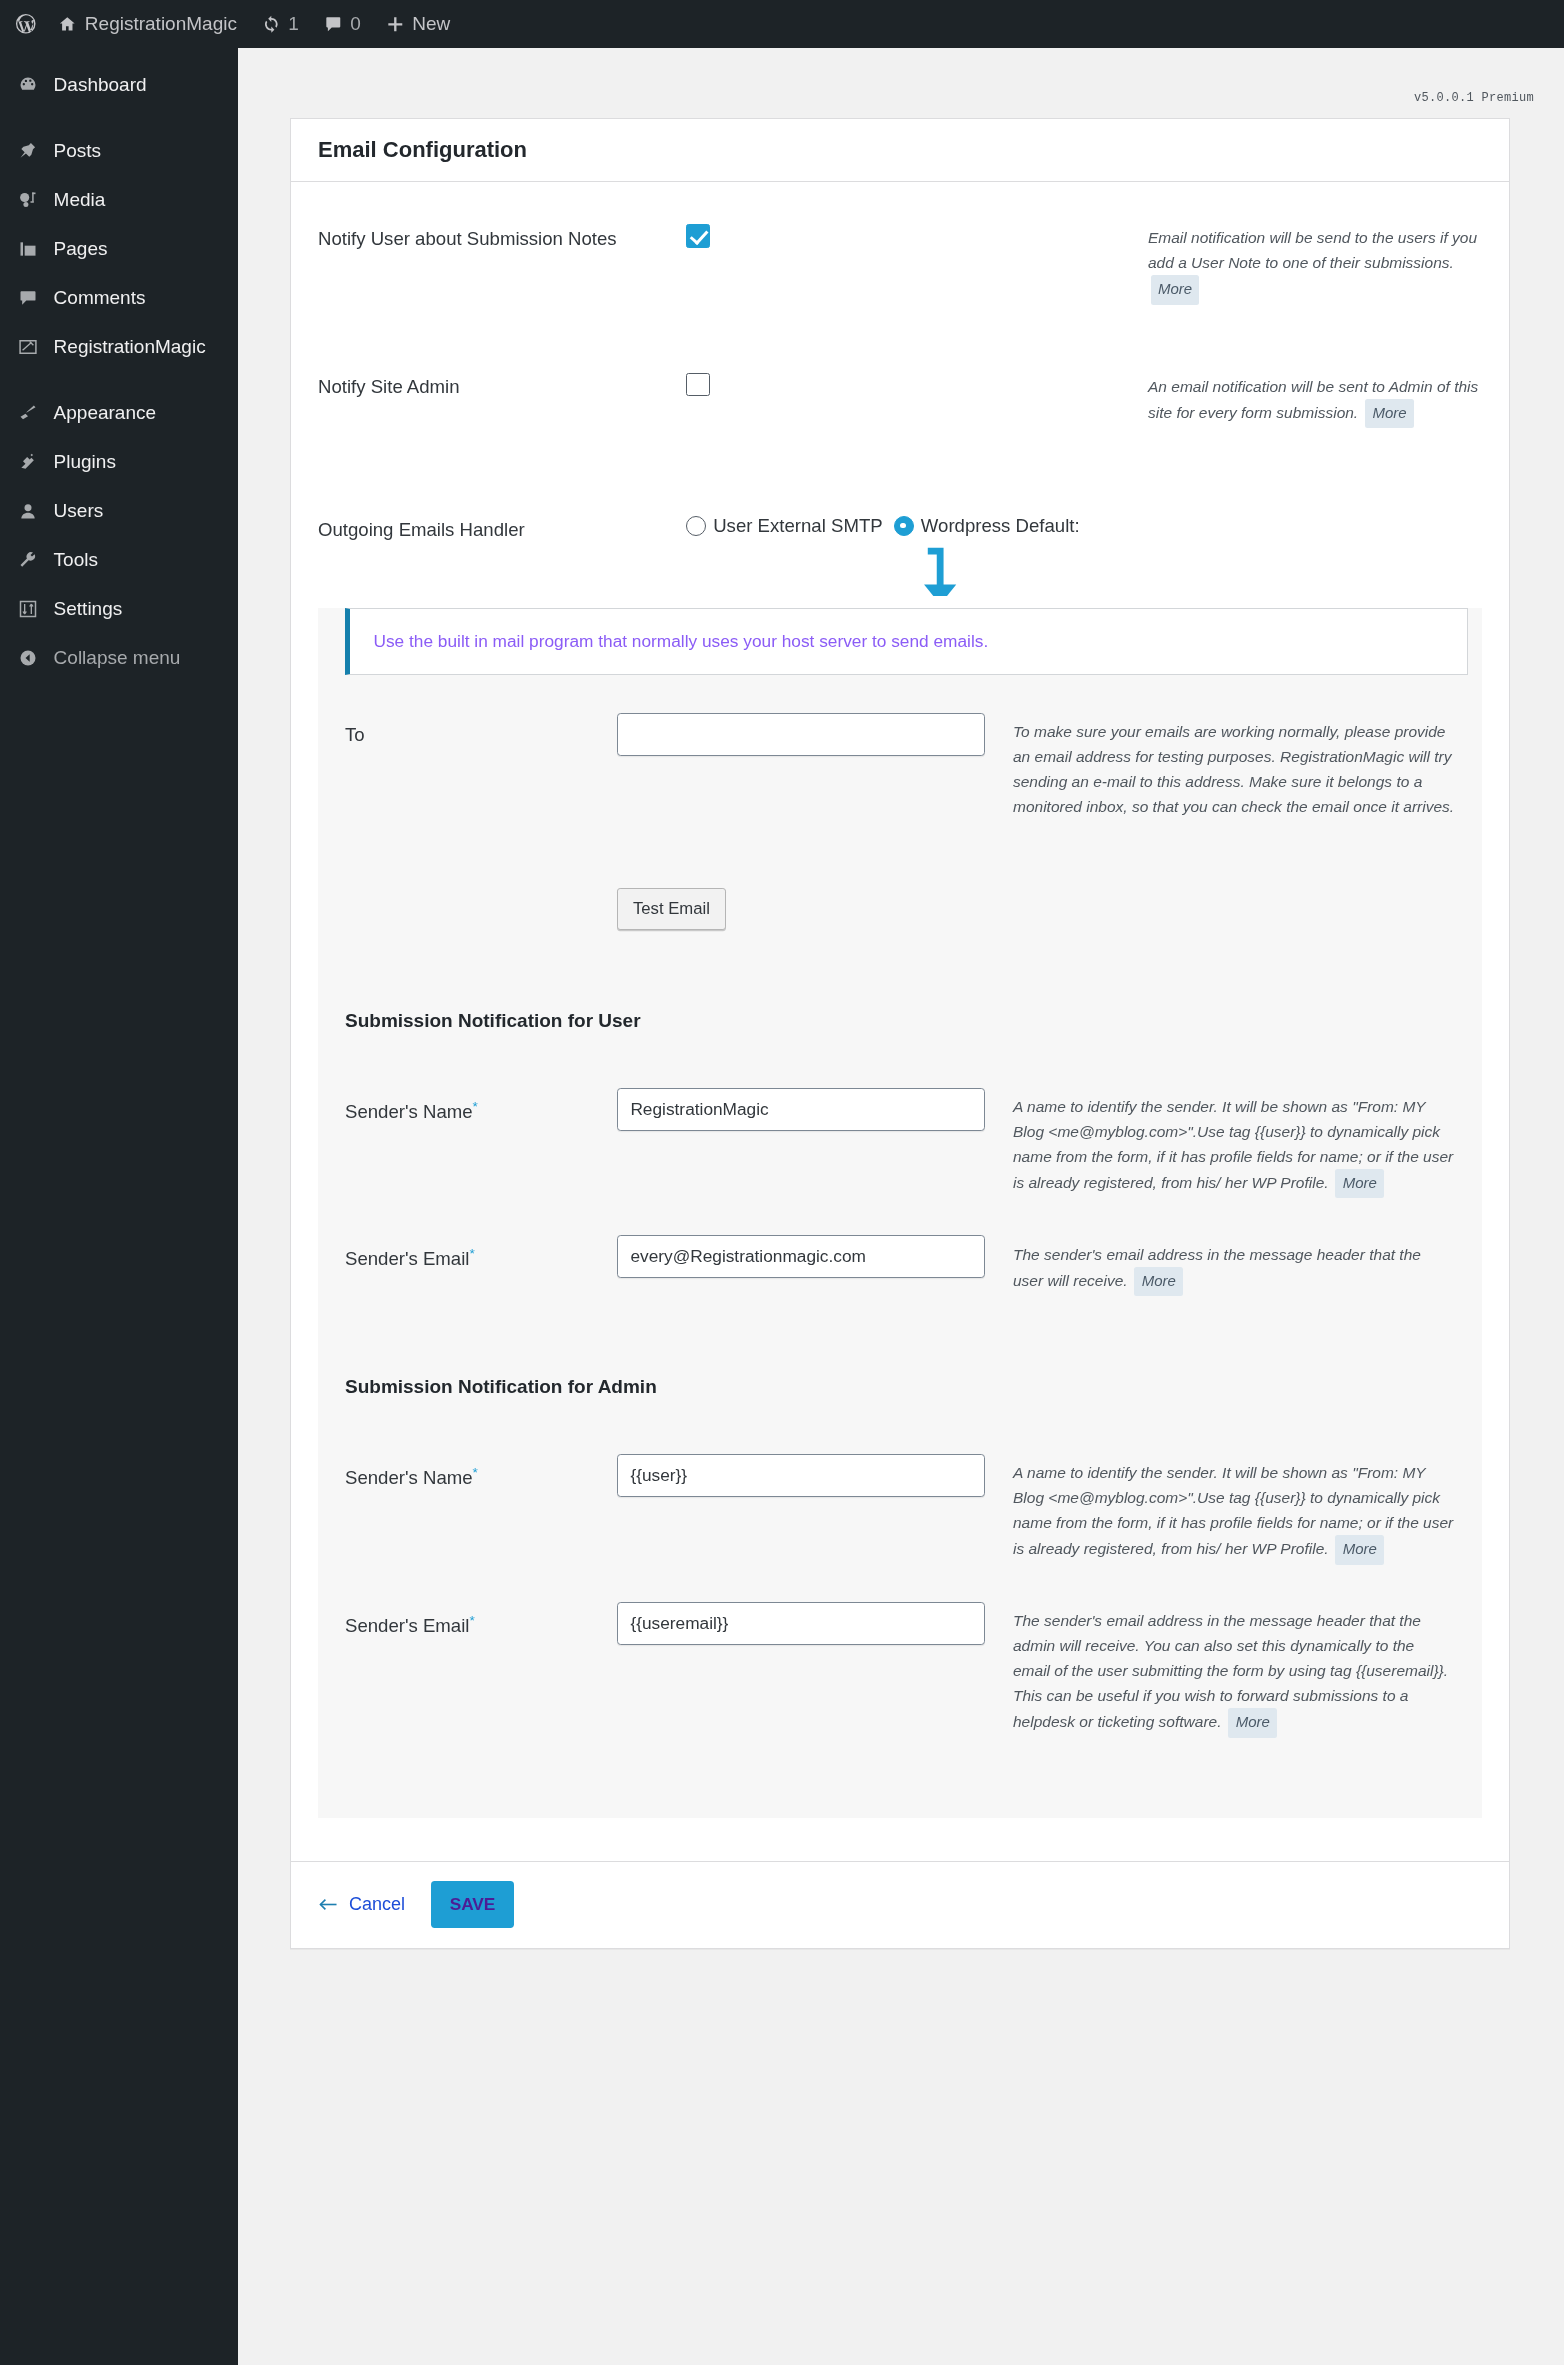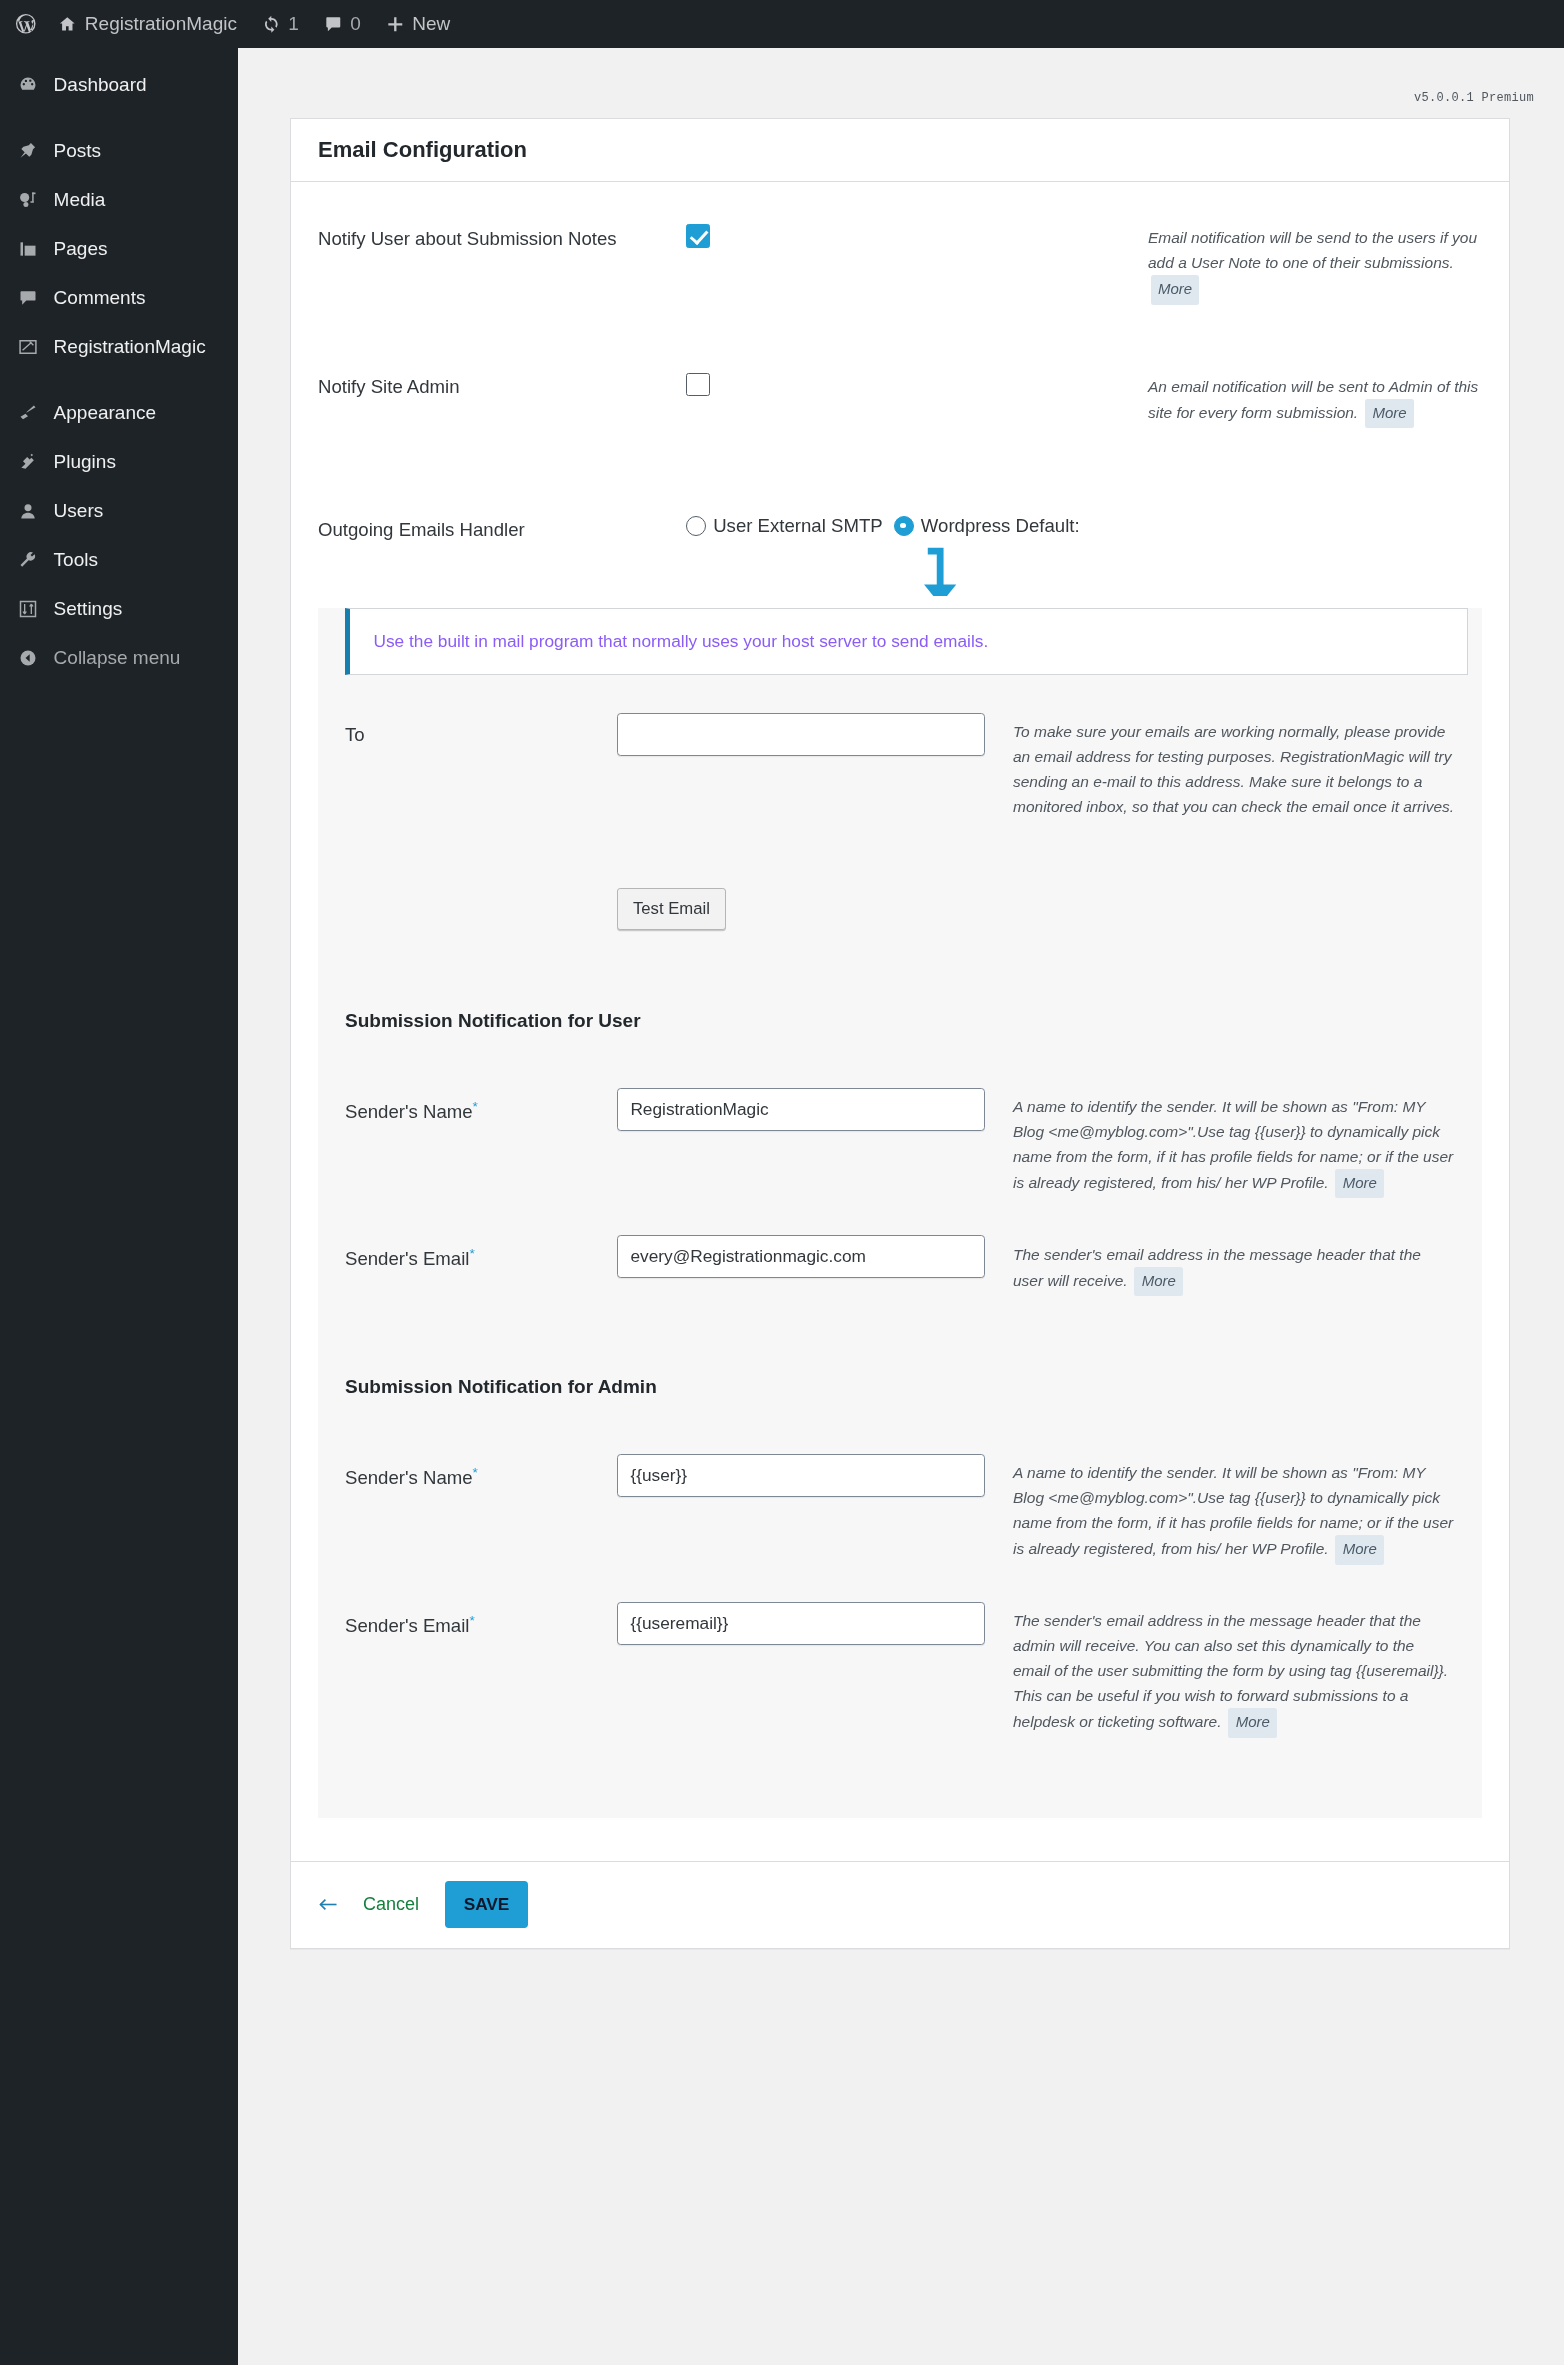--- a/index.html
+++ b/index.html
@@ -136,25 +136,25 @@
     font-size:19px; font-weight:bold; color:#23282d;
   }
   .req{ color:#1e9ed4; font-size:13.6px; vertical-align:super; }
 
   
   .panel-foot{
     border-top:0.6px solid #dcdcde; height:87px;
     display:flex; align-items:center; padding-left:27px; gap:26px;
   }
   .cancel{
-    display:flex; align-items:center; gap:24px;
-    color:#15803d; font-size:18px;
+    display:flex; align-items:center; gap:10px;
+    color:#1d4ed8; font-size:18px;
   }
   .btn-save{
-    background:#1e9ed4; color:#0f172a; font-size:17.3px; font-weight:bold;
+    background:#1e9ed4; color:#4c1d95; font-size:17.3px; font-weight:bold;
     border:none; border-radius:3.7px; height:47px; padding:0 18.6px;
     display:flex; align-items:center; justify-content:center;
     font-family:"Liberation Sans", sans-serif;
   }
 </style>
 </head>
 <body>
 
 <div class="adminbar">
   <div class="ab-item first">

